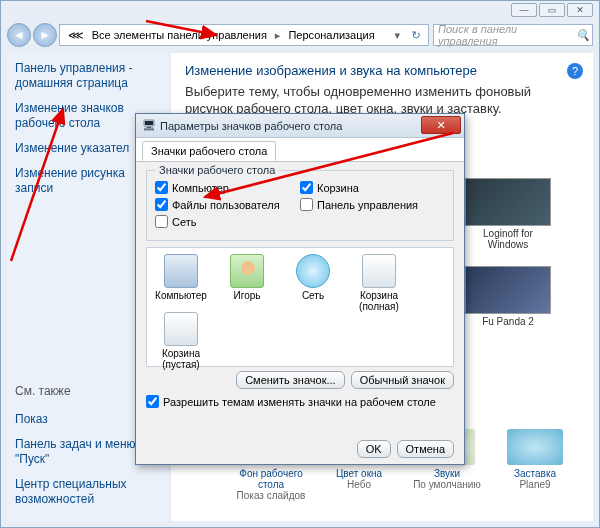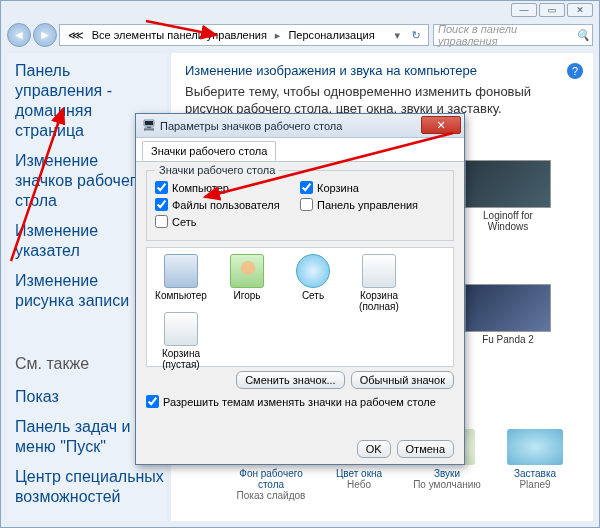--- a/index.html
+++ b/index.html
@@ -14,21 +14,21 @@
 .navbar { position: absolute; top: 22px; left: 6px; right: 6px; height: 24px; display: flex; align-items: center; }
 .nav-btn { width: 24px; height: 24px; border-radius: 50%; background: radial-gradient(#cfe0f3,#8fb4da); border: 1px solid #7fa0c6; margin-right: 2px; display: flex; align-items: center; justify-content: center; color: #fff; font-size: 12px; }
 .breadcrumb { flex: 1; height: 22px; border: 1px solid #a0b4cc; background: #fff; display: flex; align-items: center; font-size: 11px; padding-left: 4px; }
 .breadcrumb span { padding: 0 4px; }
 .bc-arrow { color: #666; }
 .bc-refresh { width: 24px; text-align: center; color: #3a6ea5; }
 .search { width: 160px; height: 22px; border: 1px solid #a0b4cc; background: #fff; margin-left: 4px; display: flex; align-items: center; font-size: 11px; color: #999; font-style: italic; padding-left: 4px; }
 .search-ico { width: 18px; text-align: center; color: #3a6ea5; }
 
 
-.sidebar { position: absolute; top: 52px; left: 6px; width: 160px; bottom: 6px; background: #eaf1f8; padding: 8px 8px; font-size: 16px; }
+.sidebar { position: absolute; top: 52px; left: 6px; width: 160px; bottom: 6px; background: #eaf1f8; padding: 8px 8px; font-size: 12px; }
 .side-head { color: #0a4b8c; margin-bottom: 10px; line-height: 1.25; cursor: pointer; }
 .side-link { color: #0a4b8c; margin-bottom: 10px; line-height: 1.25; cursor: pointer; }
 .side-footer { position: absolute; bottom: 4px; left: 8px; }
 .side-footer .lbl { color: #555; margin-bottom: 14px; }
 
 
 .main { position: absolute; top: 52px; left: 170px; right: 6px; bottom: 6px; background: #fff; padding: 10px 14px; overflow: hidden; }
 .main h1 { font-size: 13px; font-weight: normal; color: #003d7a; margin-bottom: 6px; }
 .main p.sub { font-size: 13px; color: #333; line-height: 1.3; margin-bottom: 21px; }
 .help-ico { position: absolute; top: 10px; right: 10px; width: 16px; height: 16px; border-radius: 50%; background: #2a7de1; color: #fff; font-size: 11px; text-align: center; line-height: 16px; }
@@ -122,21 +122,21 @@
       <div class="side-link">Панель задач и меню "Пуск"</div>
       <div class="side-link">Центр специальных возможностей</div>
     </div>
   </div>
 
   <div class="main">
     <div class="help-ico">?</div>
     <h1>Изменение изображения и звука на компьютере</h1>
     <p class="sub">Выберите тему, чтобы одновременно изменить фоновый рисунок рабочего стола, цвет окна, звуки и заставку.</p>
 
-    <div class="theme-band" style="margin-left: 280px; margin-top: 42px; flex-direction: column; gap: 52px;">
+    <div class="theme-band" style="margin-left: 280px; margin-top: 60px; flex-direction: column; gap: 16px;">
       <div class="theme">
         <div class="thumb"></div>
         <div class="theme-label">Loginoff for Windows</div>
       </div>
       <div class="theme theme2">
         <div class="thumb"></div>
         <div class="theme-label">Fu Panda 2</div>
       </div>
     </div>
 

